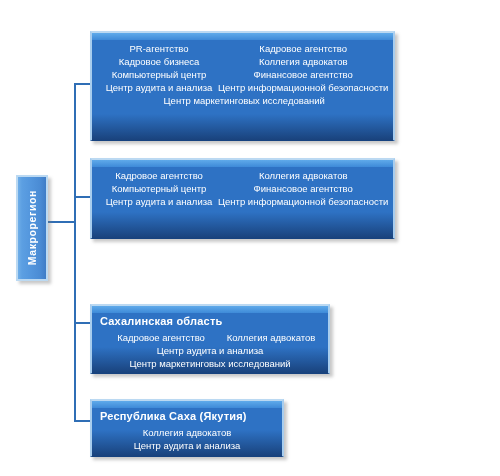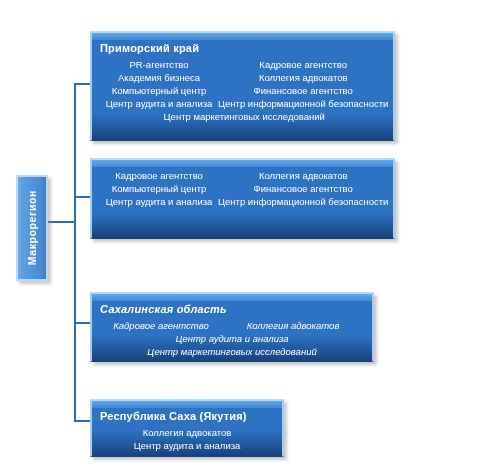--- a/index.html
+++ b/index.html
@@ -148,25 +148,24 @@
   <div class="conn-h" style="left:74px; top:322px; width:18px;"></div>
 
   <div class="conn-h" style="left:74px; top:420px; width:18px;"></div>
 
   <div id="macro" style="left:16px; top:175px; width:32px; height:106px;">
     <span class="vtext">Макрорегион</span>
   </div>
 
   <div class="node" style="left:90px; top:31px; width:305px; height:110px;">
     <div class="node-inner">
-      <div class="node-title">Приморский край</div>
       <div class="svc-grid">
         <div class="svc">PR-агентство</div>
         <div class="svc">Кадровое агентство</div>
-        <div class="svc">Академия бизнеса</div>
+        <div class="svc">Кадровое бизнеса</div>
         <div class="svc">Коллегия адвокатов</div>
         <div class="svc">Компьютерный центр</div>
         <div class="svc">Финансовое агентство</div>
         <div class="svc">Центр аудита и анализа</div>
         <div class="svc">Центр информационной  безопасности</div>
         <div class="svc span2">Центр маркетинговых исследований</div>
       </div>
     </div>
   </div>
 
@@ -176,21 +175,21 @@
         <div class="svc">Кадровое агентство</div>
         <div class="svc">Коллегия адвокатов</div>
         <div class="svc">Компьютерный центр</div>
         <div class="svc">Финансовое агентство</div>
         <div class="svc">Центр аудита и анализа</div>
         <div class="svc">Центр информационной  безопасности</div>
       </div>
     </div>
   </div>
 
-  <div class="node" style="left:90px; top:292px; width:284px; height:70px;font-style:italic;">
+  <div class="node" style="left:90px; top:304px; width:240px; height:70px;">
     <div class="node-inner">
       <div class="node-title">Сахалинская область</div>
       <div class="svc-grid wide">
         <div class="svc">Кадровое агентство</div>
         <div class="svc">Коллегия адвокатов</div>
         <div class="svc span2">Центр аудита и анализа</div>
         <div class="svc span2">Центр маркетинговых исследований</div>
       </div>
     </div>
   </div>

